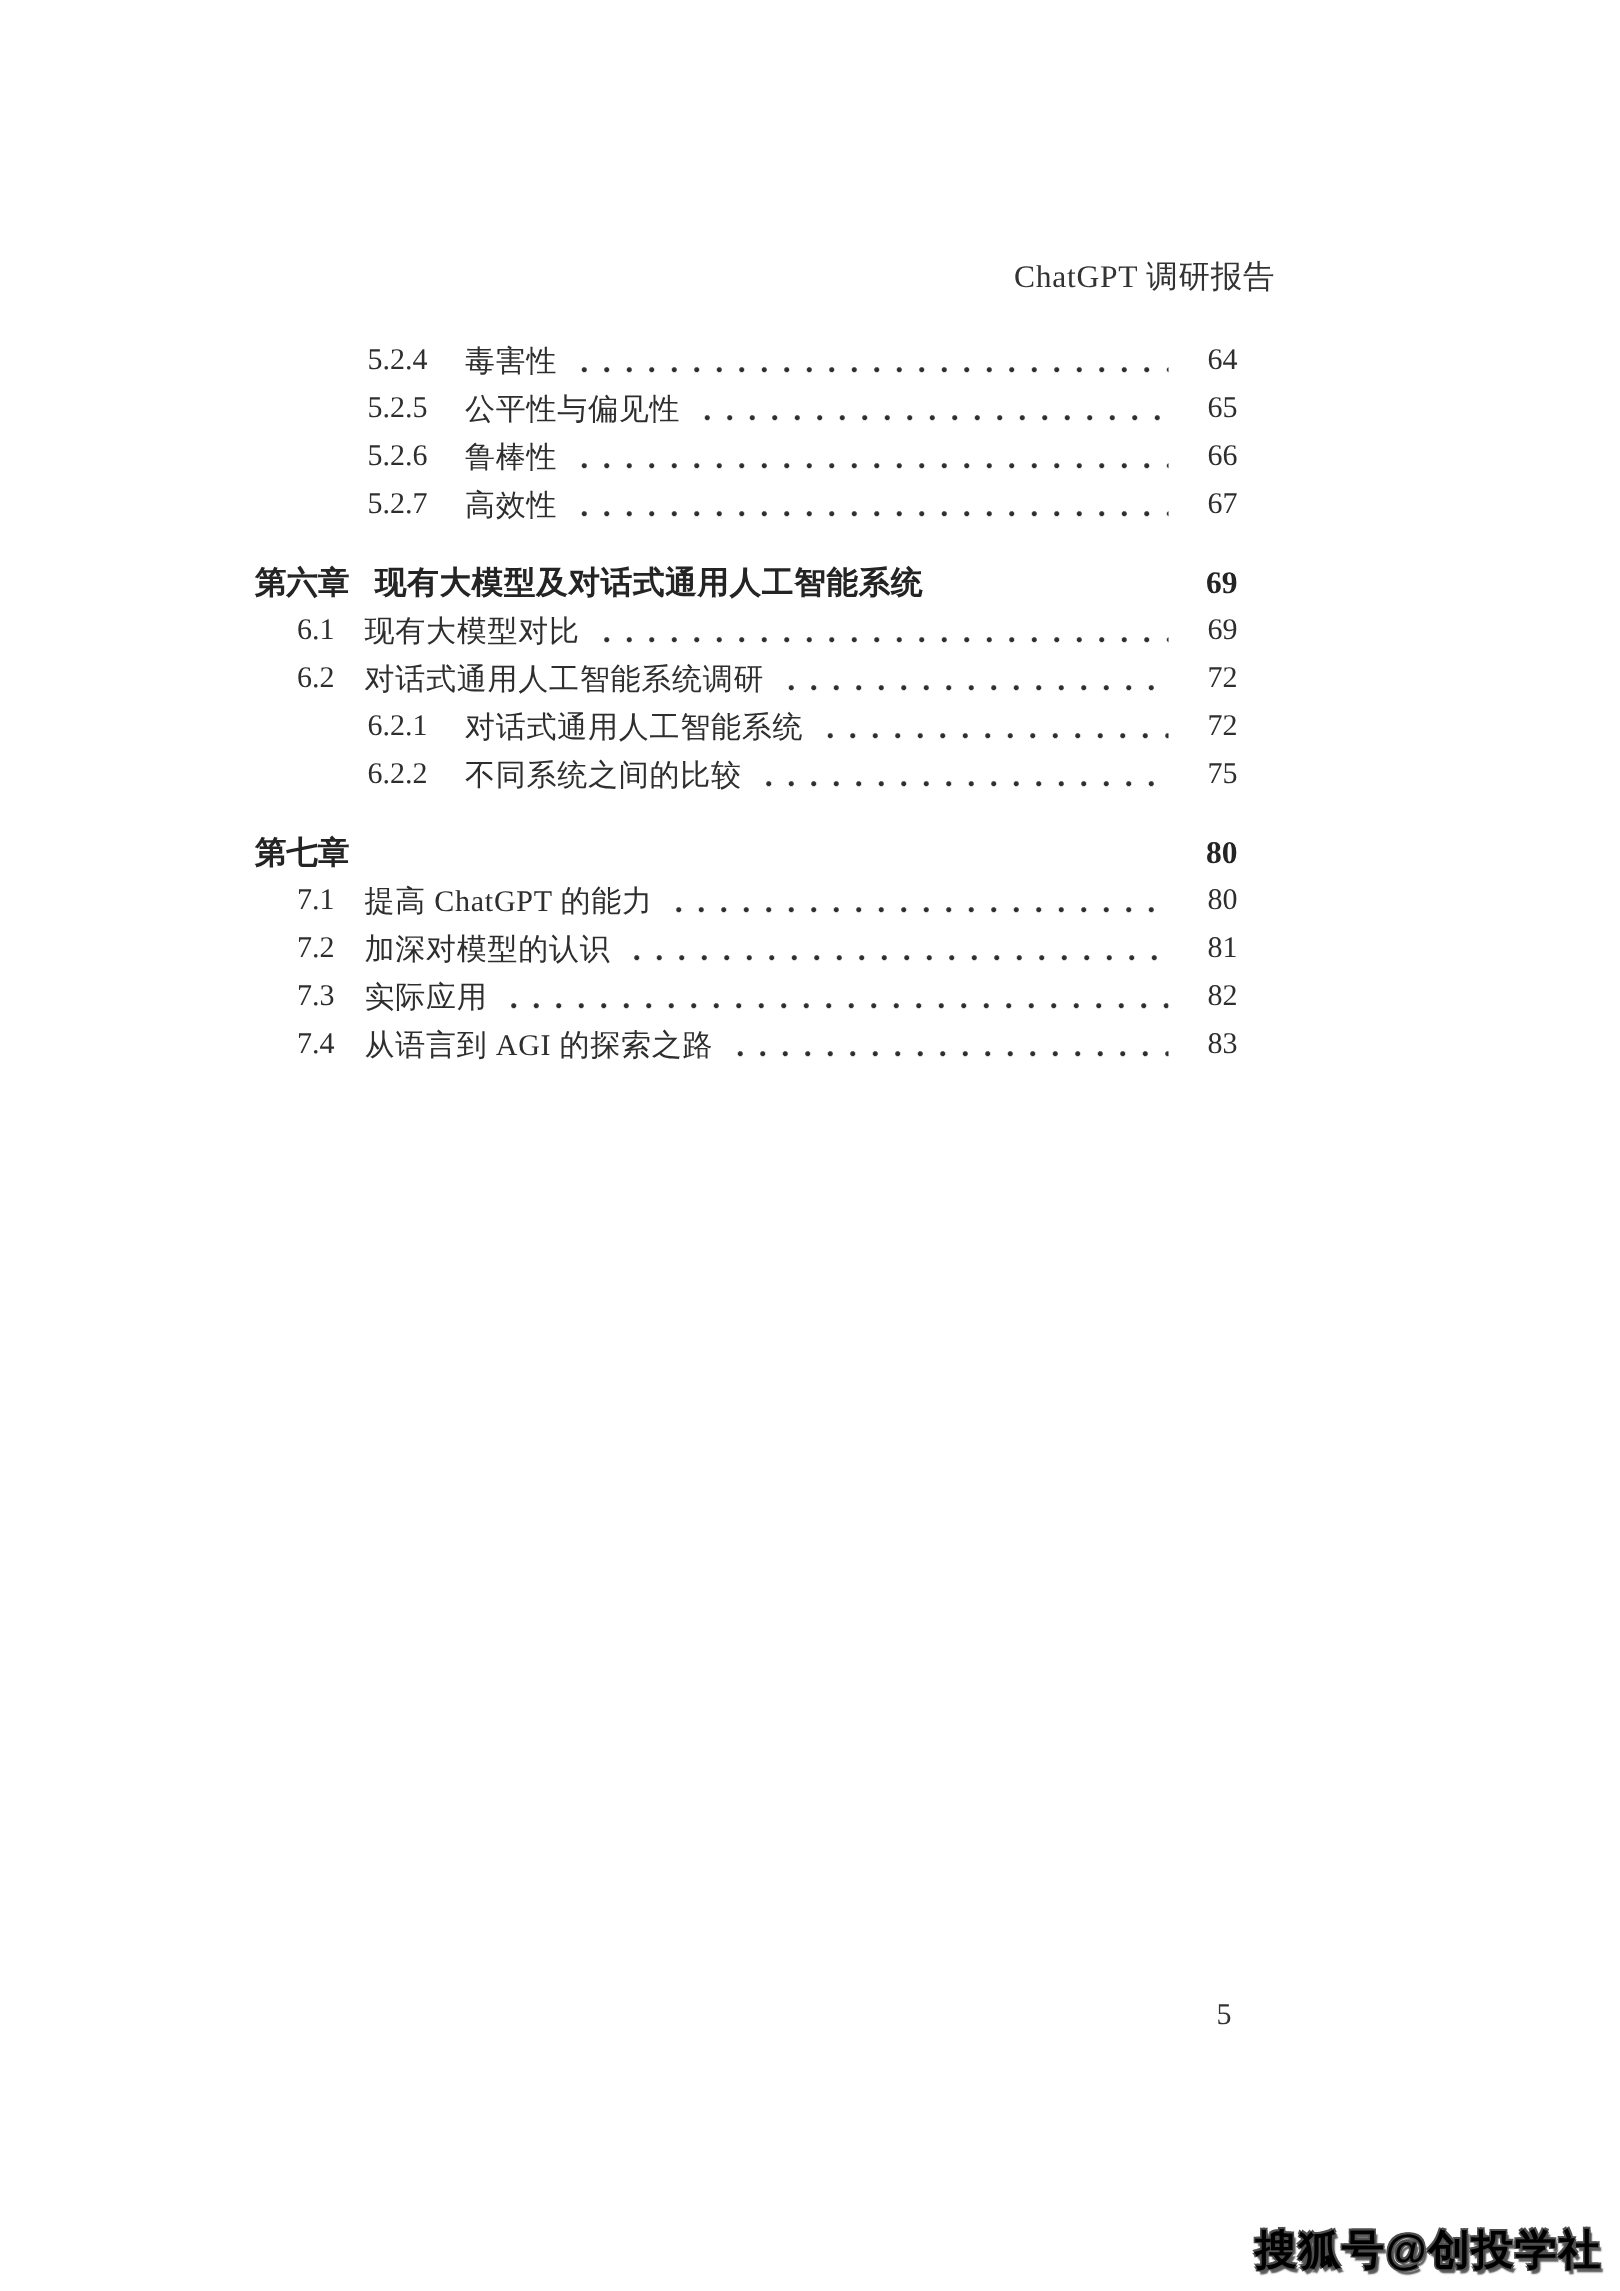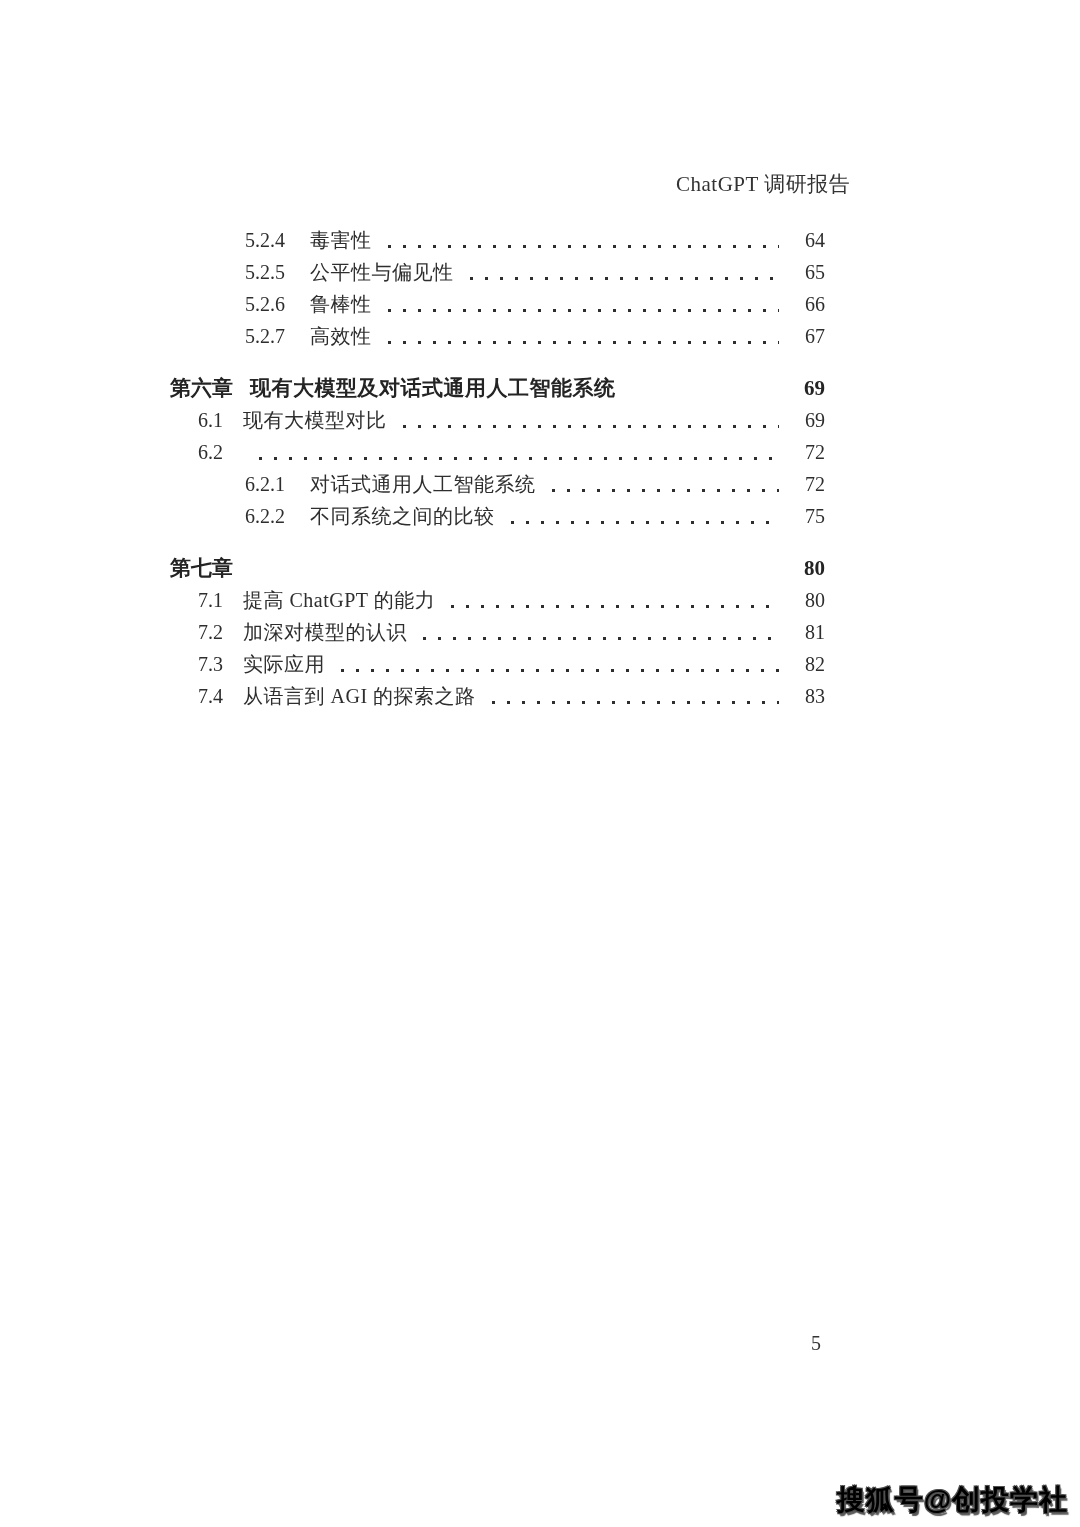--- a/index.html
+++ b/index.html
@@ -142,20 +142,21 @@
     <span class="toc-page">69</span>
   </div>
       <div class="toc-row section">
     <span class="toc-num">6.1</span>
     <span class="toc-title">现有大模型对比</span>
     <span class="toc-leader"></span>
     <span class="toc-page">69</span>
   </div>
       <div class="toc-row section">
     <span class="toc-num">6.2</span>
+    <span class="toc-title">对话式通用人工智能系统调研</span>
     <span class="toc-leader"></span>
     <span class="toc-page">72</span>
   </div>
       <div class="toc-row subsection">
     <span class="toc-num">6.2.1</span>
     <span class="toc-title">对话式通用人工智能系统</span>
     <span class="toc-leader"></span>
     <span class="toc-page">72</span>
   </div>
       <div class="toc-row subsection">

